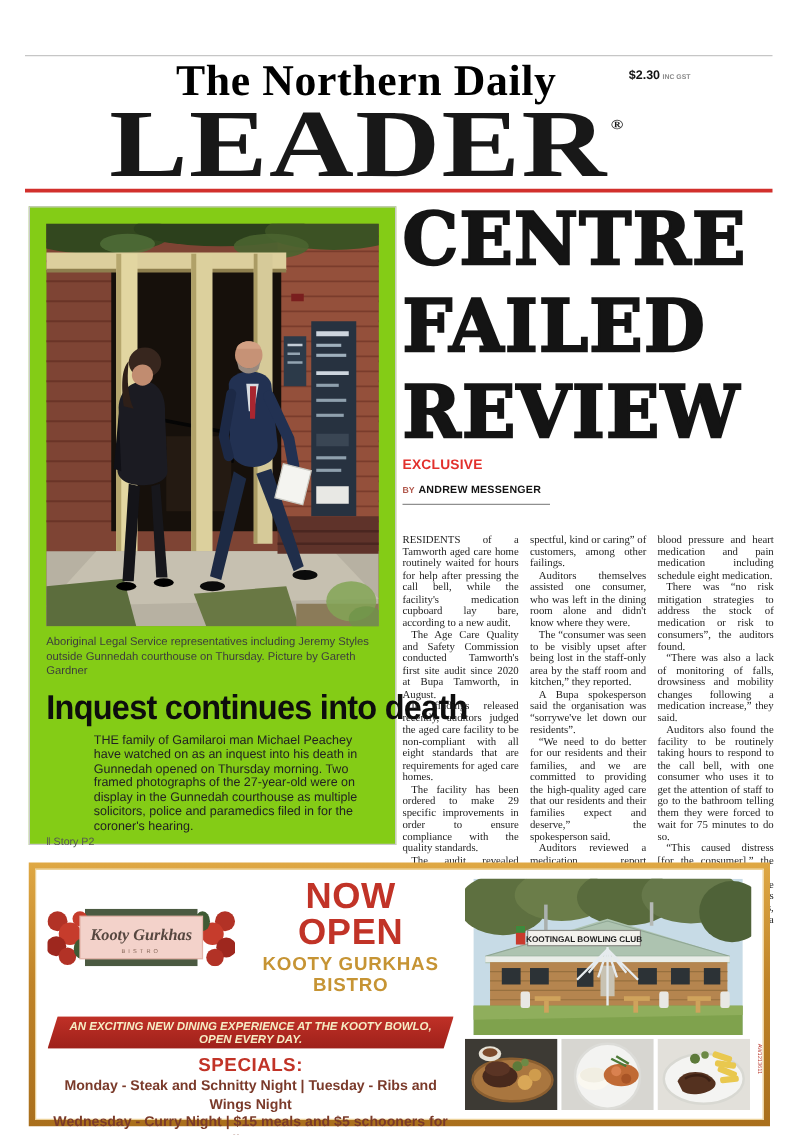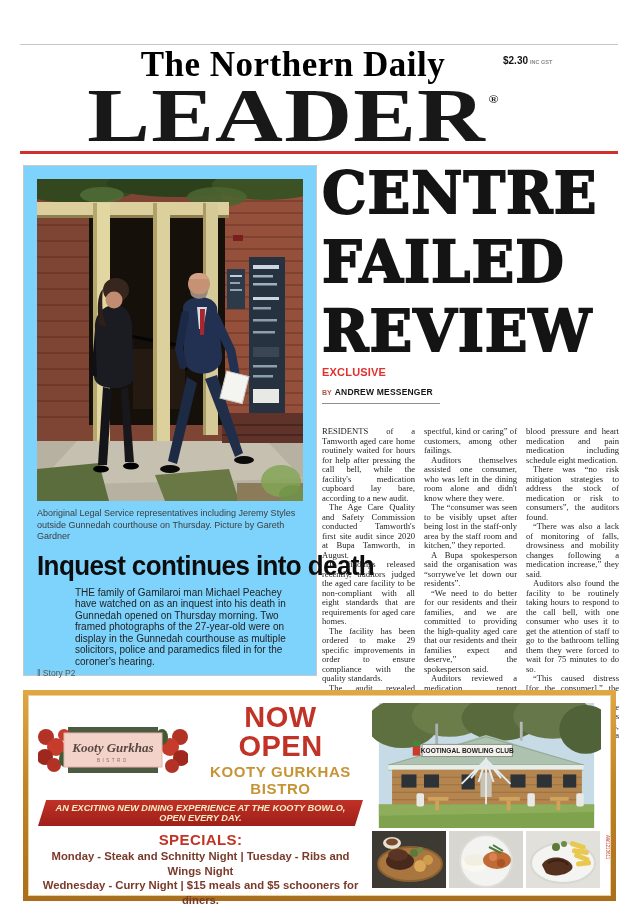--- a/index.html
+++ b/index.html
@@ -21,21 +21,21 @@
   .mast-line2{font-family:"Liberation Serif",serif;font-weight:bold;font-size:77px;
               color:#181818;line-height:.88;transform:scaleX(1.22);transform-origin:center;
               letter-spacing:1px;white-space:nowrap;}
   .mast-reg{font-size:11px;vertical-align:38px;letter-spacing:0;margin-left:2px;}
   .price{position:absolute;left:483px;top:8px;font-size:10px;font-weight:bold;color:#141414;}
   .price-note{font-size:5.5px;color:#8a8a8a;font-weight:bold;margin-left:2px;}
   .red-rule{position:absolute;top:151px;left:20px;width:598px;height:3px;background:#d2302c;}
 
   
   .left-box{position:absolute;top:165px;left:23px;width:294px;height:511px;
-            border:1px solid #c9c9c9;background:#7dd3fc;padding:13px;box-sizing:border-box;}
+            border:1px solid #c9c9c9;background:#84cc16;padding:13px;box-sizing:border-box;}
   .photo{display:block;width:266px;height:322px;}
   .caption{font-size:9px;line-height:11.5px;color:#3d3d3d;margin-top:7px;}
   .l-head{font-size:26px;font-weight:bold;letter-spacing:-.6px;color:#0d0d0d;
           margin-top:9px;line-height:1;transform:scaleY(1.06);transform-origin:top left;white-space:nowrap;}
   .l-body{font-size:10px;line-height:11.6px;color:#222;margin-top:9px;margin-left:38px;}
   .l-cont{font-size:8.5px;color:#555;}
 
   
   .main-art{position:absolute;top:158px;left:322px;width:297px;}
   .big-head{font-family:"DejaVu Serif",serif;font-weight:bold;font-size:56px;line-height:67px;
@@ -55,21 +55,21 @@
   
   .ad{position:absolute;top:690px;left:23px;width:593px;height:211px;box-sizing:border-box;
       background:linear-gradient(180deg,#dfa844 0%,#c08428 45%,#a96f1c 100%);padding:5px;}
   .ad-inner{position:relative;width:100%;height:100%;box-sizing:border-box;background:#fff;
             border:1px solid #ecd29a;display:flex;padding:7px 9px;gap:9px;}
   .ad-left{width:336px;display:flex;flex-direction:column;}
   .ad-top{display:flex;gap:10px;align-items:center;}
   .ad-openwrap{flex:1;text-align:center;}
   .ad-open{font-size:29px;font-weight:bold;color:#c13327;line-height:1;letter-spacing:.5px;}
   .ad-bistro{font-size:15px;font-weight:bold;color:#c69434;letter-spacing:.6px;margin-top:2px;}
-  .ad-banner{margin-top:3px;background:linear-gradient(180deg,#c03127,#9e201a);color:#f6ecc4;
+  .ad-banner{margin-top:16px;background:linear-gradient(180deg,#c03127,#9e201a);color:#f6ecc4;
              font-style:italic;font-weight:bold;font-size:9.2px;text-align:center;
              padding:3px 8px;clip-path:polygon(2.5% 0,100% 0,97.5% 100%,0 100%);}
   .ad-spec-label{font-size:15px;font-weight:bold;color:#c13327;text-align:center;margin-top:5px;
                  letter-spacing:.4px;}
   .ad-specials{font-size:11.3px;line-height:14.5px;font-weight:bold;color:#7a3a2a;text-align:center;margin-top:1px;}
   .ad-specials p{margin:0;}
   .ad-right{width:229px;display:flex;flex-direction:column;gap:3px;}
   .food-row{display:flex;gap:3px;}
   .ad-code{position:absolute;right:0px;bottom:36px;writing-mode:vertical-rl;font-size:4.5px;color:#b8382c;}
 </style>

